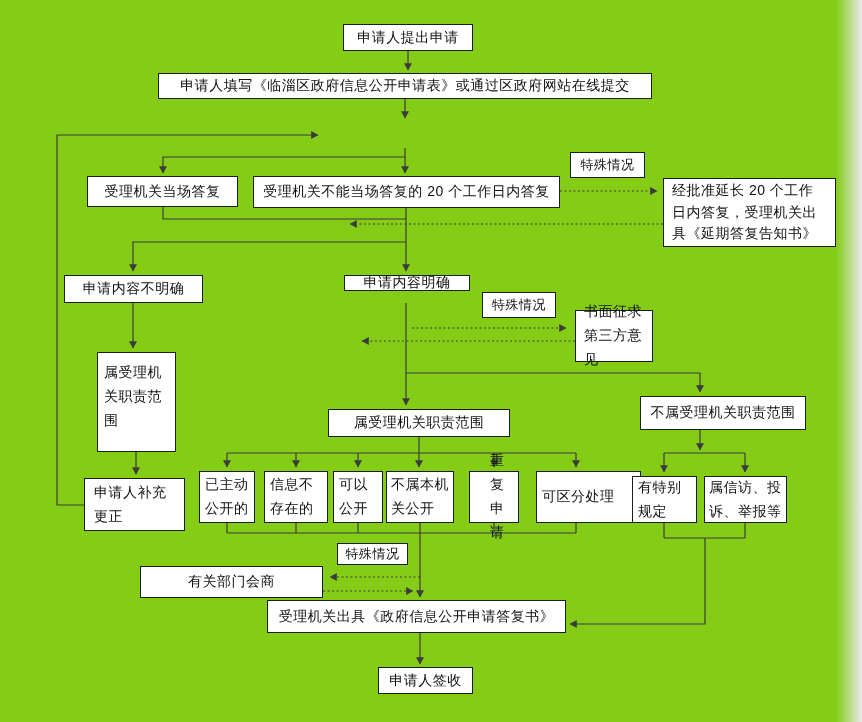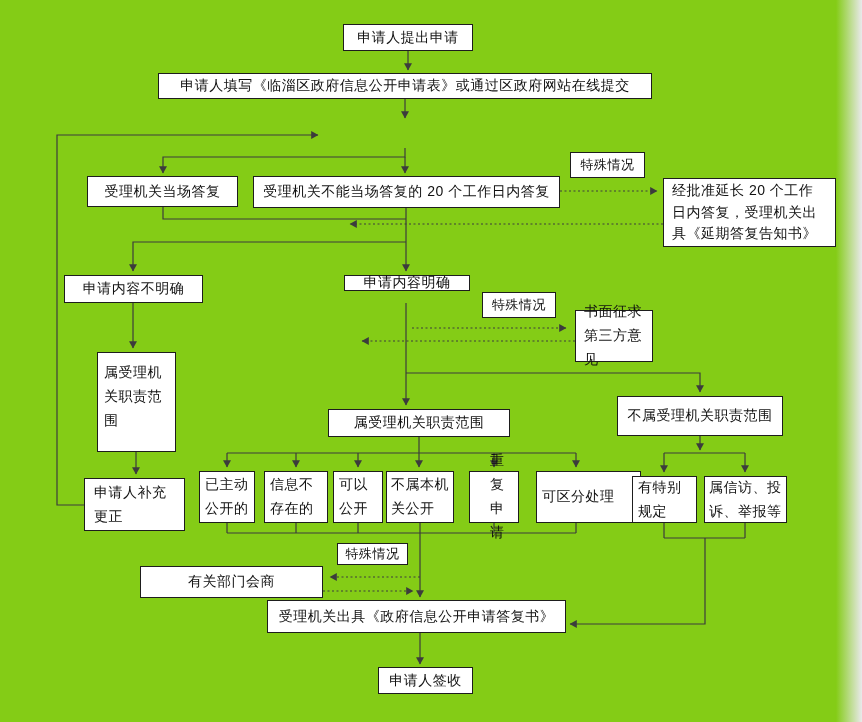--- a/index.html
+++ b/index.html
@@ -115,21 +115,21 @@
   <div class="node small" style="left:482px;top:292px;width:74px;height:26px">特殊情况</div>
 
   <div class="node left" style="left:575px;top:310px;width:78px;height:52px;padding:0 8px">书面征求第三方意见</div>
 
   <div class="node left top" style="left:97px;top:352px;width:79px;height:100px;padding:8px 6px">属受理机关职责范围</div>
 
   <div class="node left" style="left:84px;top:478px;width:101px;height:53px;padding:0 9px">申请人补充更正</div>
 
   <div class="node" style="left:328px;top:409px;width:182px;height:28px">属受理机关职责范围</div>
 
-  <div class="node" style="left:617px;top:396px;width:166px;height:40px">不属受理机关职责范围</div>
+  <div class="node" style="left:640px;top:396px;width:166px;height:34px">不属受理机关职责范围</div>
 
   <div class="node left" style="left:199px;top:471px;width:56px;height:52px;padding:0 5px">已主动公开的</div>
 
   <div class="node left" style="left:264px;top:471px;width:64px;height:52px;padding:0 5px">信息不存在的</div>
 
   <div class="node left" style="left:333px;top:471px;width:50px;height:52px;padding:0 5px">可以公开</div>
 
   <div class="node left" style="left:386px;top:471px;width:68px;height:52px;padding:0 4px">不属本机关公开</div>
 
   <div class="node left" style="left:469px;top:471px;width:50px;height:52px;padding:0 20px">重复申请</div>

